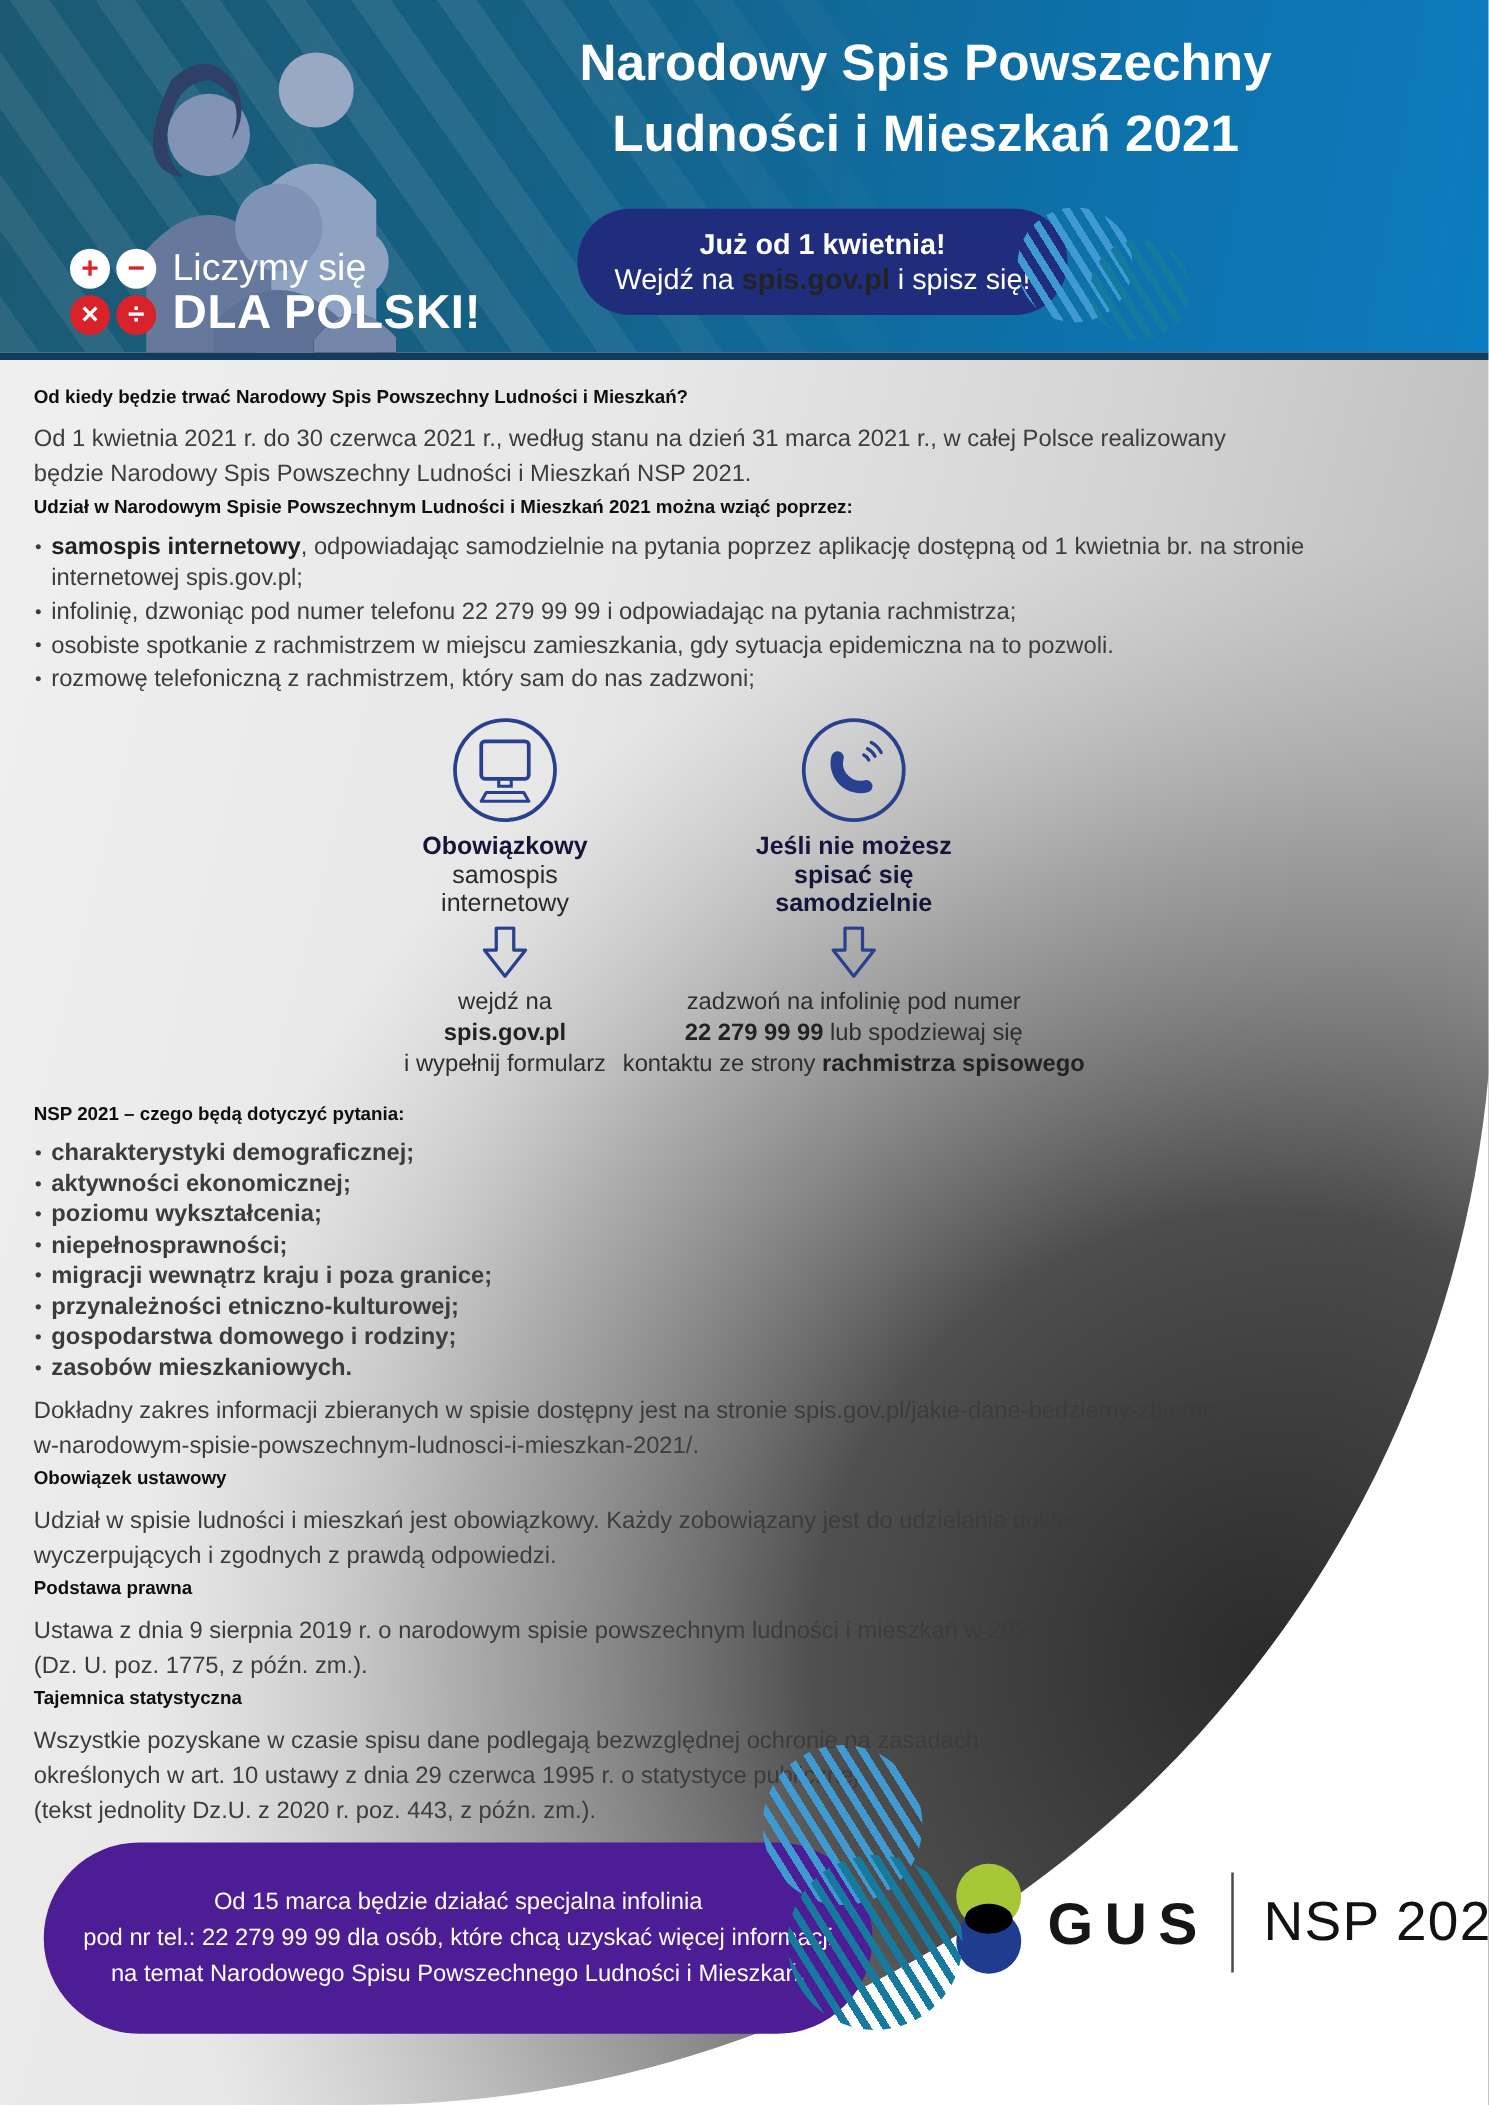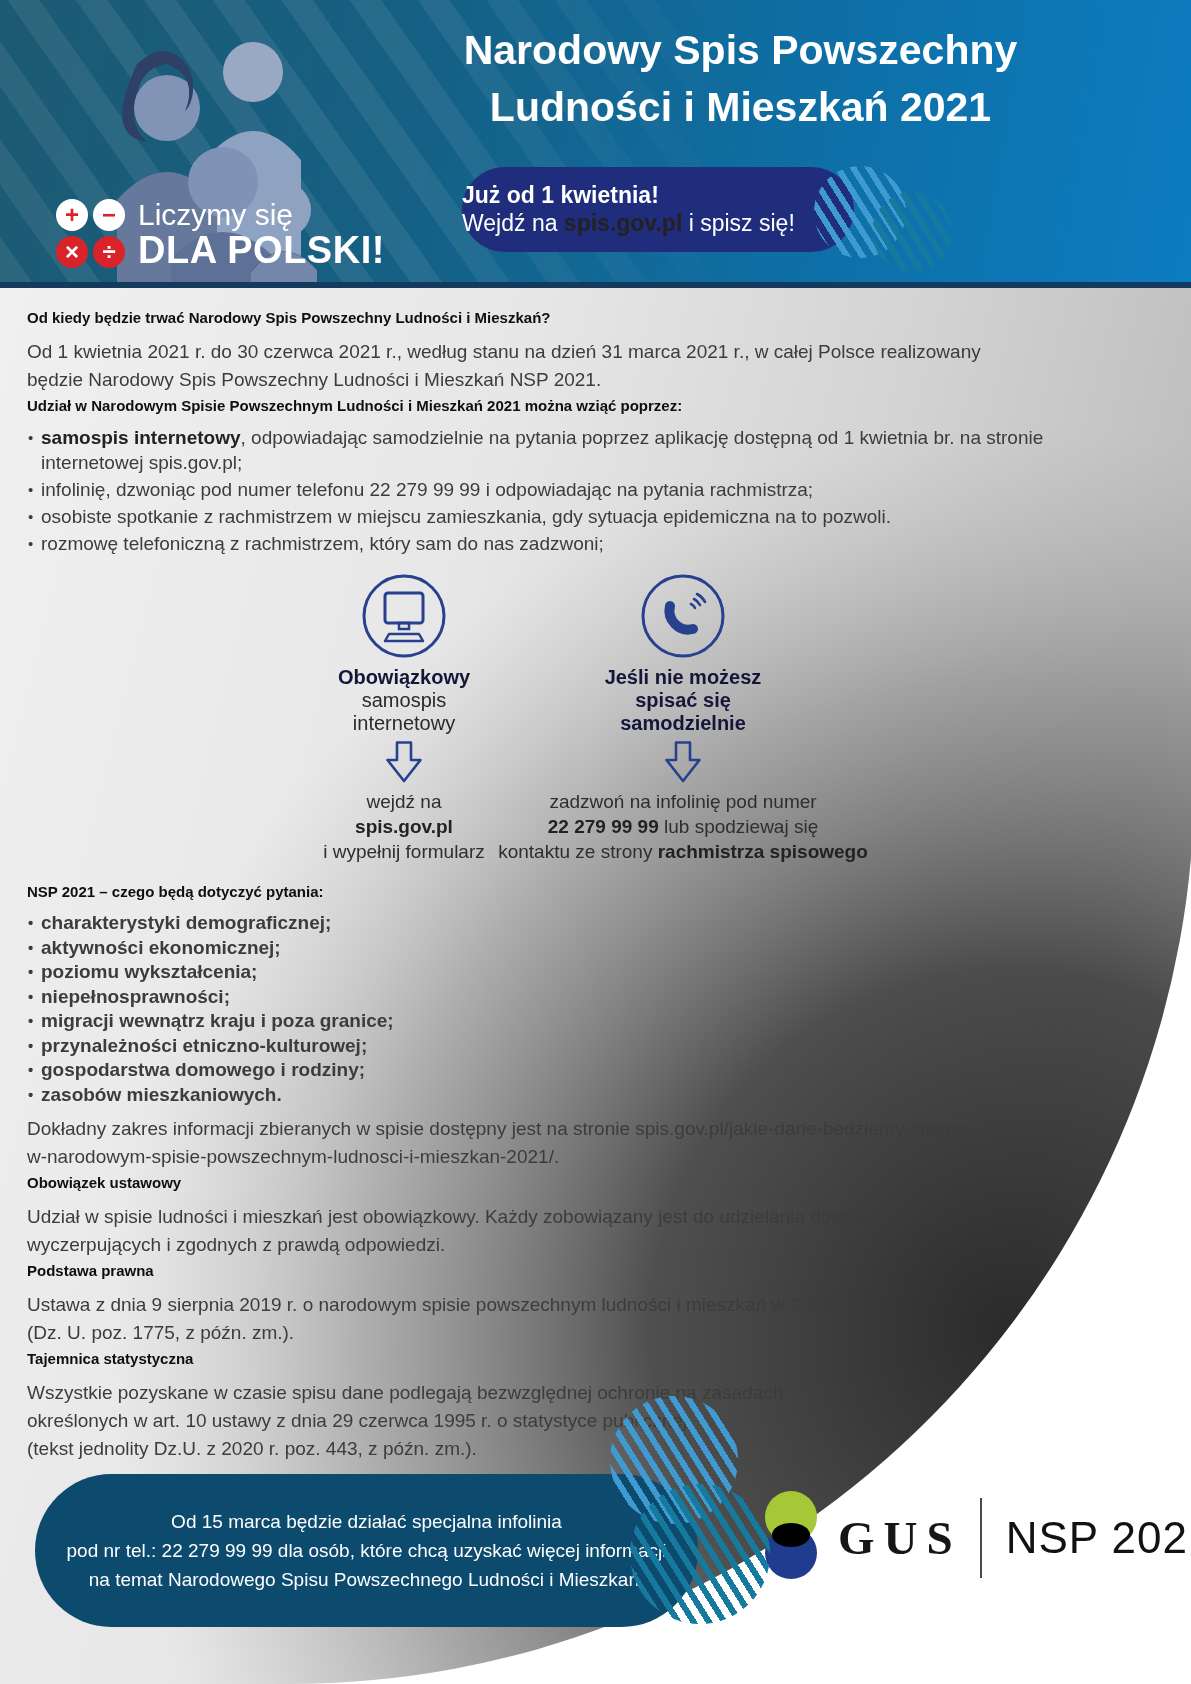--- a/index.html
+++ b/index.html
@@ -20,21 +20,21 @@
   .sym-grid{display:grid;grid-template-columns:32px 32px;grid-auto-rows:32px;gap:5px;}
   .sym{width:32px;height:32px;border-radius:50%;display:flex;align-items:center;justify-content:center;
        font-weight:700;font-size:24px;line-height:1;}
   .sym.light{background:#fff;color:#d8232a;}
   .sym.red{background:#d8232a;color:#fff;}
   .brand-l1{color:#fff;font-size:30px;line-height:34px;}
   .brand-l2{color:#fff;font-size:38px;line-height:36px;font-weight:800;letter-spacing:.5px;}
   .title{position:absolute;left:340px;right:50px;top:22px;text-align:center;color:#fff;
          font-size:41px;line-height:57px;font-weight:700;}
   .badge{position:absolute;left:462px;top:167px;width:392px;height:85px;border-radius:44px;
-         background:#1f2d7c;color:#fff;text-align:left;z-index:2;
+         background:#1f2d7c;color:#fff;text-align:center;z-index:2;
          display:flex;flex-direction:column;justify-content:center;gap:1px;}
   .badge .b1{font-weight:700;font-size:23px;white-space:nowrap;}
   .badge .b2{font-size:23px;white-space:nowrap;}
   .stripedc{position:absolute;border-radius:50%;z-index:3;}
   .sc-blue{background:repeating-linear-gradient(58deg,#3f9ad1 0 6px,transparent 6px 13px);}
   .sc-teal{background:repeating-linear-gradient(58deg,#157a9e 0 6px,transparent 6px 13px);}
   .deco-badge1{left:814px;top:166px;width:92px;height:92px;}
   .deco-badge2{left:872px;top:192px;width:80px;height:80px;}
 
   
@@ -62,28 +62,28 @@
   .col-phone{width:278px;}
   .circle-icon{width:84px;height:84px;}
   .ch-label{margin-top:8px;text-align:center;font-size:20px;line-height:23px;color:#2a2a2a;}
   .ch-label .lb{font-weight:700;color:#15153a;}
   .arrow{margin-top:6px;}
   .ch-action{margin-top:6px;text-align:center;font-size:19px;line-height:25px;color:#2e2e2e;}
   .ch-action .al{display:block;white-space:nowrap;}
 
   
   .foot-pill{position:absolute;left:35px;top:1474px;width:663px;height:153px;border-radius:78px;
-             background:#0c4a6e;color:#fff;z-index:2;
+             background:#4c1d95;color:#fff;z-index:2;
              display:flex;flex-direction:column;justify-content:center;align-items:center;}
   .foot-pill .fl{display:block;white-space:nowrap;font-size:19px;line-height:29px;text-align:center;}
   .deco-foot1{left:610px;top:1396px;width:128px;height:128px;}
   .deco-foot2{left:630px;top:1484px;width:140px;height:140px;}
   .gus{position:absolute;left:760px;top:1482px;height:112px;display:flex;align-items:center;gap:16px;z-index:2;}
   .gus-mark{width:62px;height:98px;}
-  .gus-word{font-size:47px;font-weight:700;letter-spacing:9px;color:#161616;font-family:Liberation Serif, serif;}
+  .gus-word{font-size:47px;font-weight:700;letter-spacing:9px;color:#161616;}
   .gus-div{width:2px;height:80px;background:#4a4a4a;margin:0 8px 0 2px;}
   .nsp-word{font-size:44px;font-weight:400;color:#121212;letter-spacing:1px;white-space:nowrap;}
 </style>
 </head>
 <body>
 
 <div class="page">
 
   <svg class="bg" width="1191" height="1684" viewBox="0 0 1191 1684">
     <defs>

